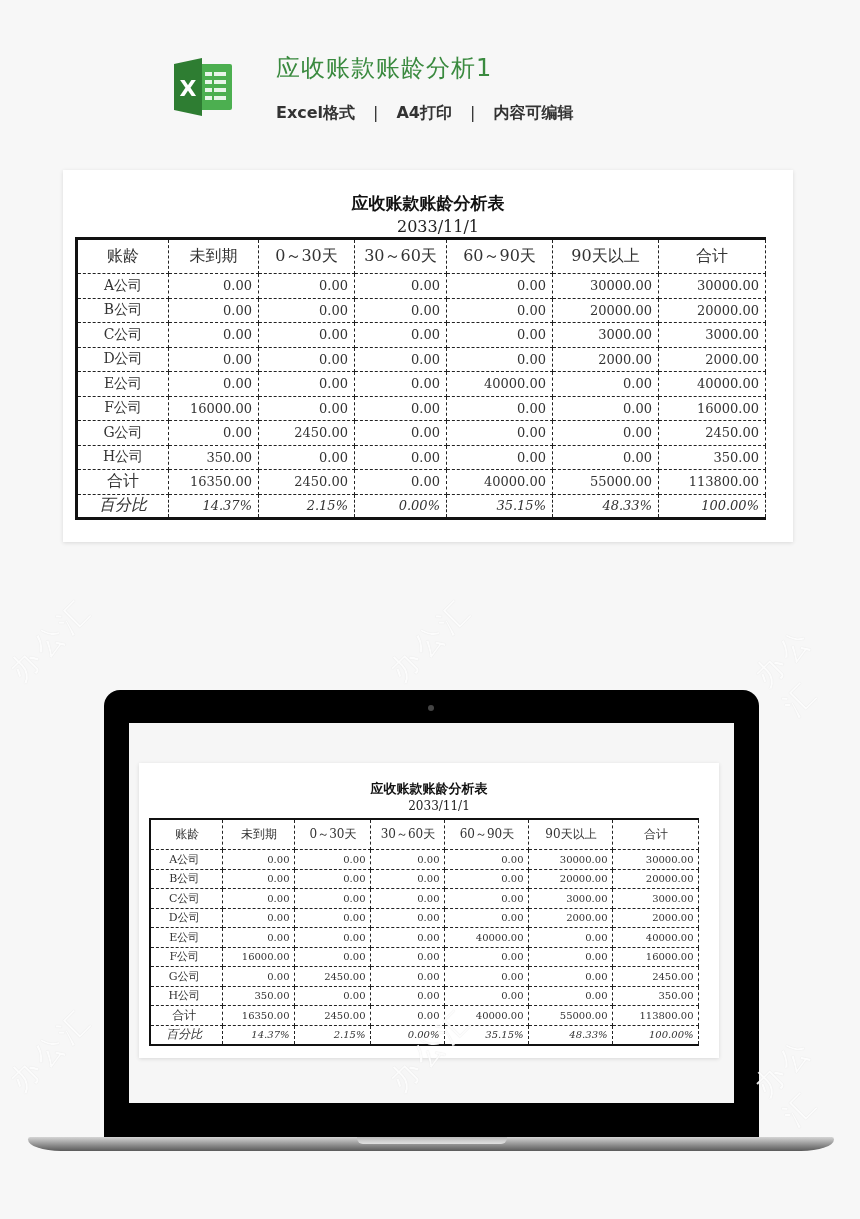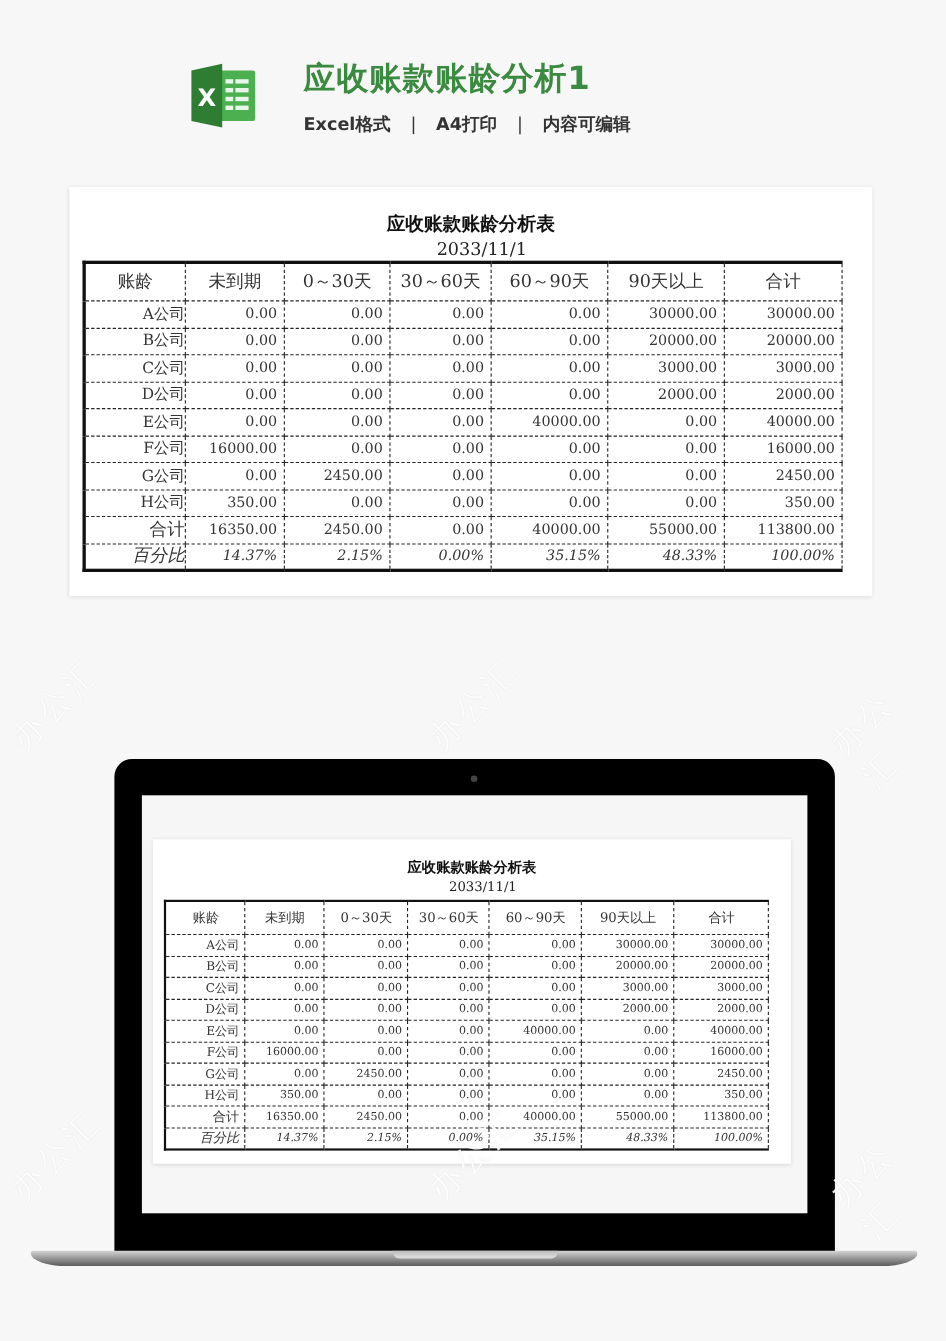--- a/index.html
+++ b/index.html
@@ -2,34 +2,34 @@
 <html><head>
 <meta charset="utf-8">
 <style>
   * { box-sizing: border-box; margin: 0; padding: 0; }
   html, body { width: 860px; height: 1219px; background: #f7f7f7; overflow: hidden; }
   body { position: relative; font-family: "DejaVu Serif", serif; color: #222; }
 
   
   .header { position: absolute; left: 0; top: 0; width: 860px; height: 150px; }
   .xl-icon { position: absolute; left: 172px; top: 56px; width: 62px; height: 62px; }
-  .main-title { position: absolute; left: 276px; top: 52px; font-family: "DejaVu Sans", sans-serif; font-weight: bold; font-size: 29px; color: #3a8a3f; letter-spacing: 1px; }
+  .main-title { position: absolute; left: 276px; top: 52px; font-family: "DejaVu Sans", sans-serif; font-weight: normal; font-size: 24px; color: #3a8a3f; letter-spacing: 1px; }
   .subtitle { position: absolute; left: 276px; top: 103px; font-family: "DejaVu Sans", sans-serif; font-weight: bold; font-size: 16px; color: #333; display: flex; gap: 0; }
   .subtitle span.sep { margin: 0 18px; font-weight: normal; }
 
   
   .sheet { position: absolute; background: #fff; box-shadow: 0 1px 4px rgba(0,0,0,0.12); }
   .sheet-top { left: 63px; top: 170px; width: 730px; height: 372px; }
 
   .sheet-title { position: absolute; left: 0; width: 100%; text-align: center; font-weight: bold; font-family: Liberation Sans, sans-serif; color: #111; }
   .sheet-date { position: absolute; left: 0; width: 100%; text-align: center; color: #222; padding-left: 20px; }
 
   table.aging { position: absolute; border-collapse: collapse; table-layout: fixed; }
   table.aging td { border: 1.5px dashed #222; text-align: right; padding-right: 6px; white-space: nowrap; overflow: hidden; color: #333; }
-  table.aging td.lbl { padding: 0; margin-top: 48px; }
+  table.aging td.lbl { text-align: center; padding: 0; margin-top: 48px; }
   table.aging td.hdr { text-align: center; padding: 6px; color: #333; }
   table.aging tr.head td { border-top: 3px solid #111; }
   table.aging tr td:first-child { border-left: 3px solid #111; }
   table.aging tr:last-child td { border-bottom: 3px solid #111; font-style: italic; }
 
   .t1 { left: 12px; top: 67px; width: 689px; }
   .t1 td { height: 24.5px; font-size: 13px; }
   .t1 td.hdr { font-size: 16px; }
   .t1 td.lbl { font-size: 14px; }
   .t1 td.lbl.big { font-size: 16px; }

